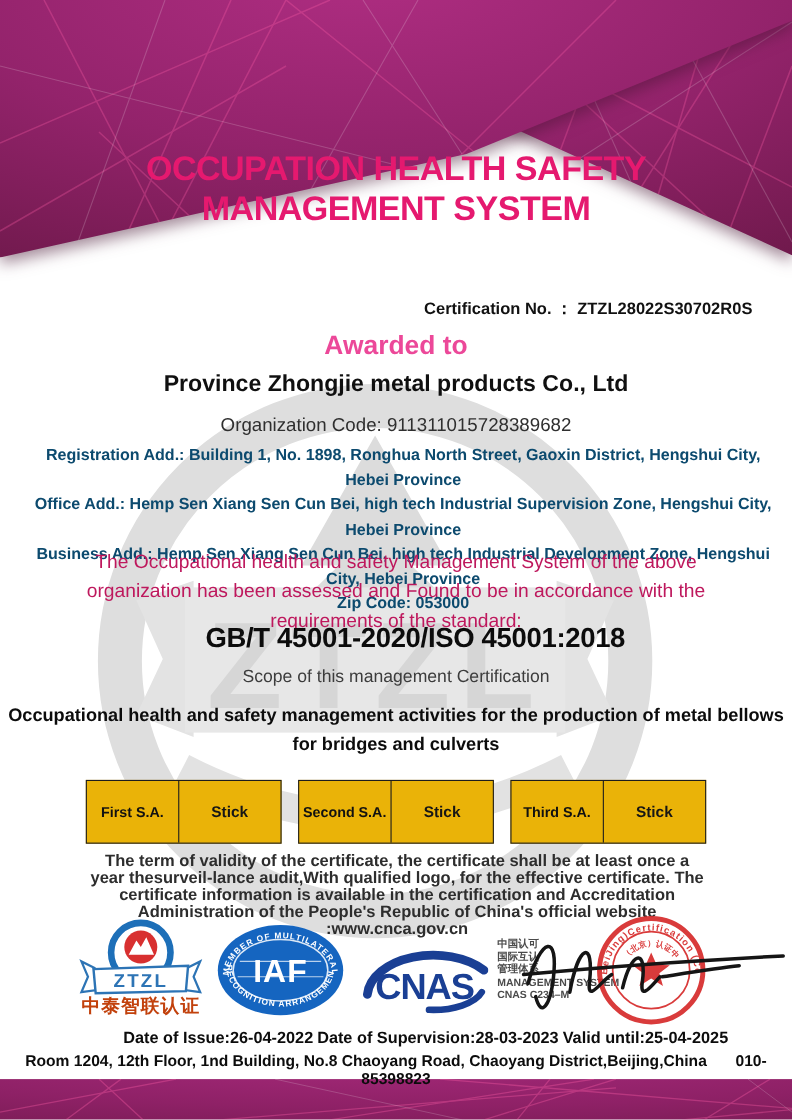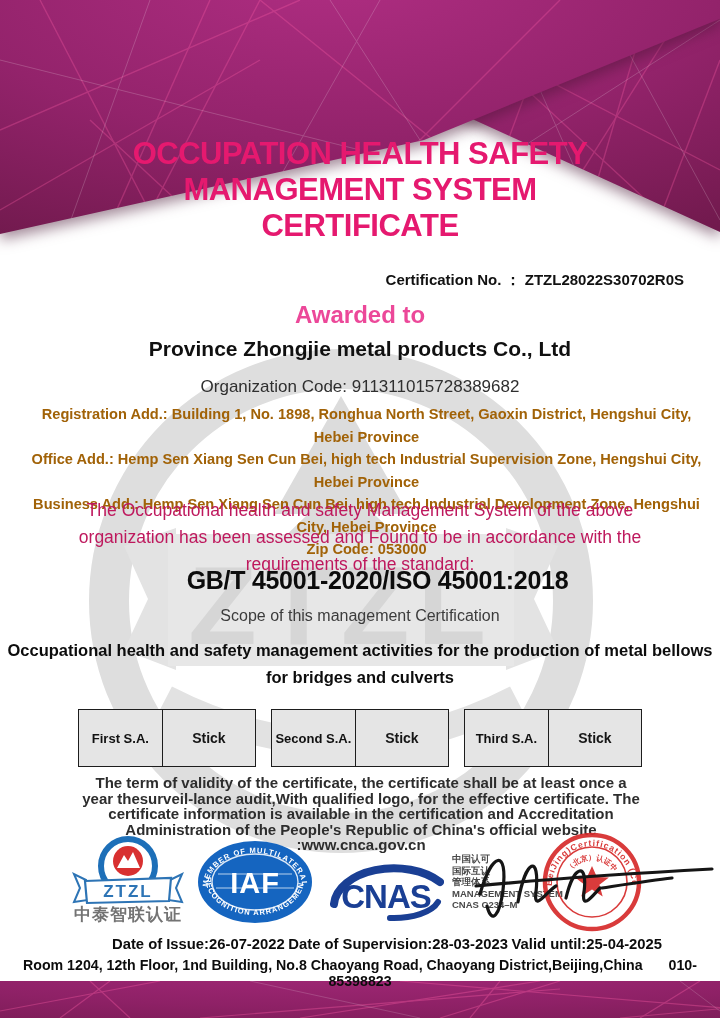--- a/index.html
+++ b/index.html
@@ -17,42 +17,42 @@
   .shape-left{clip-path:polygon(0 0,766px 0,424px 140px,0 234px);}
   .pattern{position:absolute;inset:0;width:100%;height:100%;}
   .title{top:136px;z-index:4;color:#e5196f;font-weight:bold;font-size:31px;line-height:36px;
          letter-spacing:-.5px;}
 
   
   .cert-line{position:absolute;top:271px;right:36px;font-size:15px;font-weight:bold;color:#111;z-index:5;}
   .awarded{top:301px;font-size:24px;font-weight:bold;color:#ec4899;}
   .company{top:337px;font-size:21px;font-weight:bold;color:#101010;}
   .orgcode{top:377px;font-size:17px;color:#2f2f2f;}
-  .addr{top:403px;left:21px;right:8px;font-size:14.6px;font-weight:bold;color:#a16207;line-height:22.5px;}
+  .addr{top:403px;left:21px;right:8px;font-size:14.6px;font-weight:bold;color:#0c4a6e;line-height:22.5px;}
   .zip{font-weight:bold;}
   .statement{top:497px;left:75px;right:75px;font-size:17.5px;color:#be185d;line-height:27px;}
   .standard{top:566px;font-size:25px;font-weight:bold;color:#0c0c0c;letter-spacing:-.3px;margin-left:35px;}
   .scope-label{top:607px;font-size:16px;color:#3c3c3c;}
   .scope-text{top:637px;left:5px;right:5px;font-size:16.5px;font-weight:bold;color:#0c0c0c;line-height:27px;}
 
   
   .sa-row{top:709px;display:flex;justify-content:center;gap:15px;}
-  .sa-box{width:176px;height:56px;border:1.5px solid #1d1d1d;display:flex;background:#e5e5e5;}
+  .sa-box{width:176px;height:56px;border:1.5px solid #1d1d1d;display:flex;background:#eab308;}
   .sa-label{flex:0 0 47%;border-right:1.5px solid #1d1d1d;display:flex;align-items:center;
             justify-content:center;font-size:13px;font-weight:bold;color:#111;}
   .sa-value{flex:1;display:flex;align-items:center;justify-content:center;font-size:14px;
             font-weight:bold;color:#161616;}
 
   .fine-print{top:775px;left:82px;width:558px;font-size:15px;font-weight:bold;color:#2d2d2d;
               line-height:15.6px;text-align:center;}
 
   
   .logo{position:absolute;}
   .ztzl-caption{position:absolute;left:58px;top:903px;width:140px;text-align:center;
-                color:#737373;font-weight:bold;font-size:17px;letter-spacing:1px;}
+                color:#c2410c;font-weight:bold;font-size:17px;letter-spacing:1px;}
   .accred{position:absolute;left:452px;top:853px;width:120px;font-size:9.5px;line-height:11.5px;
           color:#4a4a4a;font-weight:bold;text-align:left;}
   .stamp{opacity:.92;}
   
   .dates-row{top:936px;left:112px;right:58px;display:flex;justify-content:space-between;
              font-size:14.8px;font-weight:bold;color:#0c0c0c;}
   .footer-addr{top:957px;font-size:14.2px;font-weight:bold;color:#0c0c0c;}
   .footer-addr .gap{display:inline-block;width:26px;}
   .strip{position:absolute;left:0;right:0;bottom:0;height:37px;
       background:radial-gradient(140% 260% at 50% -60%, #a82a7d 0%, #8e2166 50%, #6b1848 100%);}
@@ -115,21 +115,20 @@
               <line x1="380" y1="0" x2="250" y2="230"></line>
           </g>
         </svg>
       </div>
     </div>
   </div>
 
   <div class="abs ctr title">
     <div>OCCUPATION HEALTH SAFETY</div>
     <div>MANAGEMENT SYSTEM</div>
-    <div>CERTIFICATE</div>
   </div>
 
   <div class="content">
 
     <div class="cert-line">
       <span>Certification No.</span>
       <span>：</span>
       <span>ZTZL28022S30702R0S</span>
     </div>
 
@@ -229,21 +228,21 @@
       <g fill="none" stroke="#151515" stroke-width="3.2" stroke-linecap="round">
         <path d="M12,58 C24,16 40,12 35,54 C32,78 24,90 19,70"></path>
         <path d="M50,66 C58,22 72,18 68,56 C65,78 80,54 88,50"></path>
         <path d="M98,62 C106,28 120,26 116,56 C113,76 126,58 132,52"></path>
         <path d="M8,50 C70,44 150,38 244,33"></path>
         <path d="M134,52 C160,48 185,44 204,42"></path>
       </g>
     </svg>
 
     <div class="abs dates-row">
-      <span>Date of Issue:26-07-2022</span>
+      <span>Date of Issue:26-04-2022</span>
       <span>Date of Supervision:28-03-2023</span>
       <span>Valid until:25-04-2025</span>
     </div>
     <div class="abs ctr footer-addr">
       <span>Room 1204, 12th Floor, 1nd Building, No.8 Chaoyang Road, Chaoyang District,Beijing,China</span><span class="gap"></span><span>010-85398823</span>
     </div>
   </div>
 
   <div class="strip">
     <svg class="pattern" viewBox="0 0 720 37" preserveAspectRatio="none">

